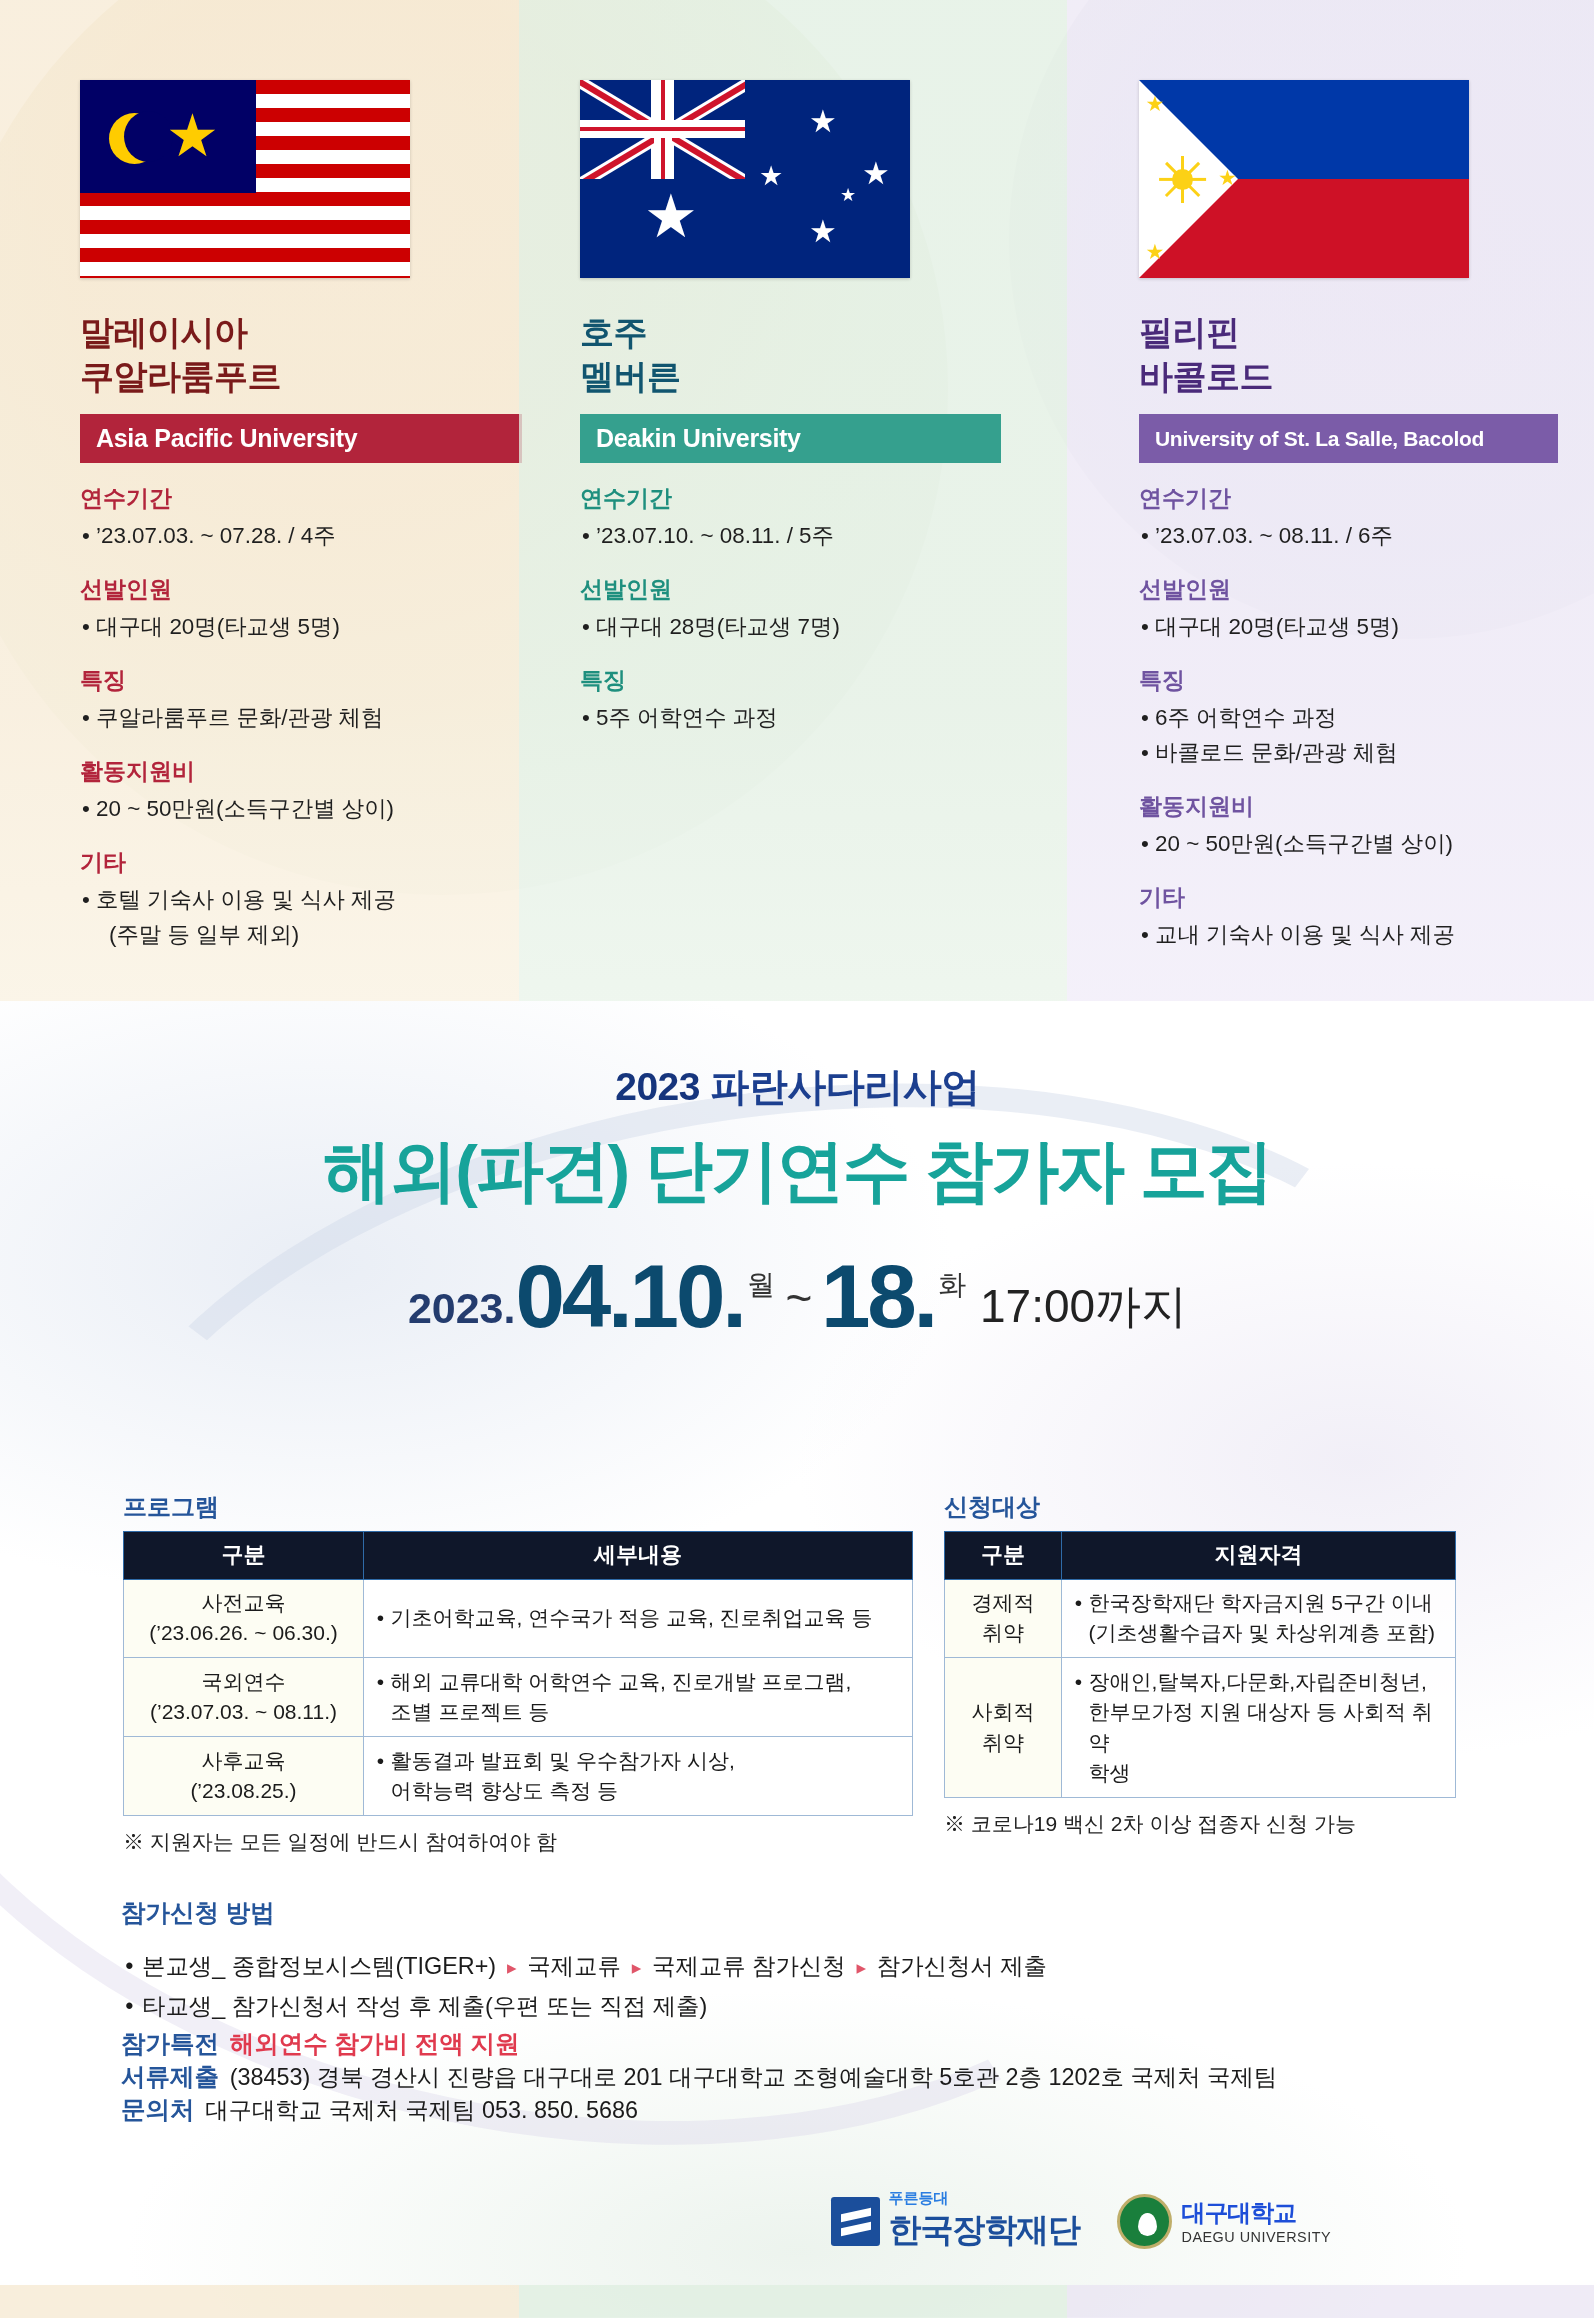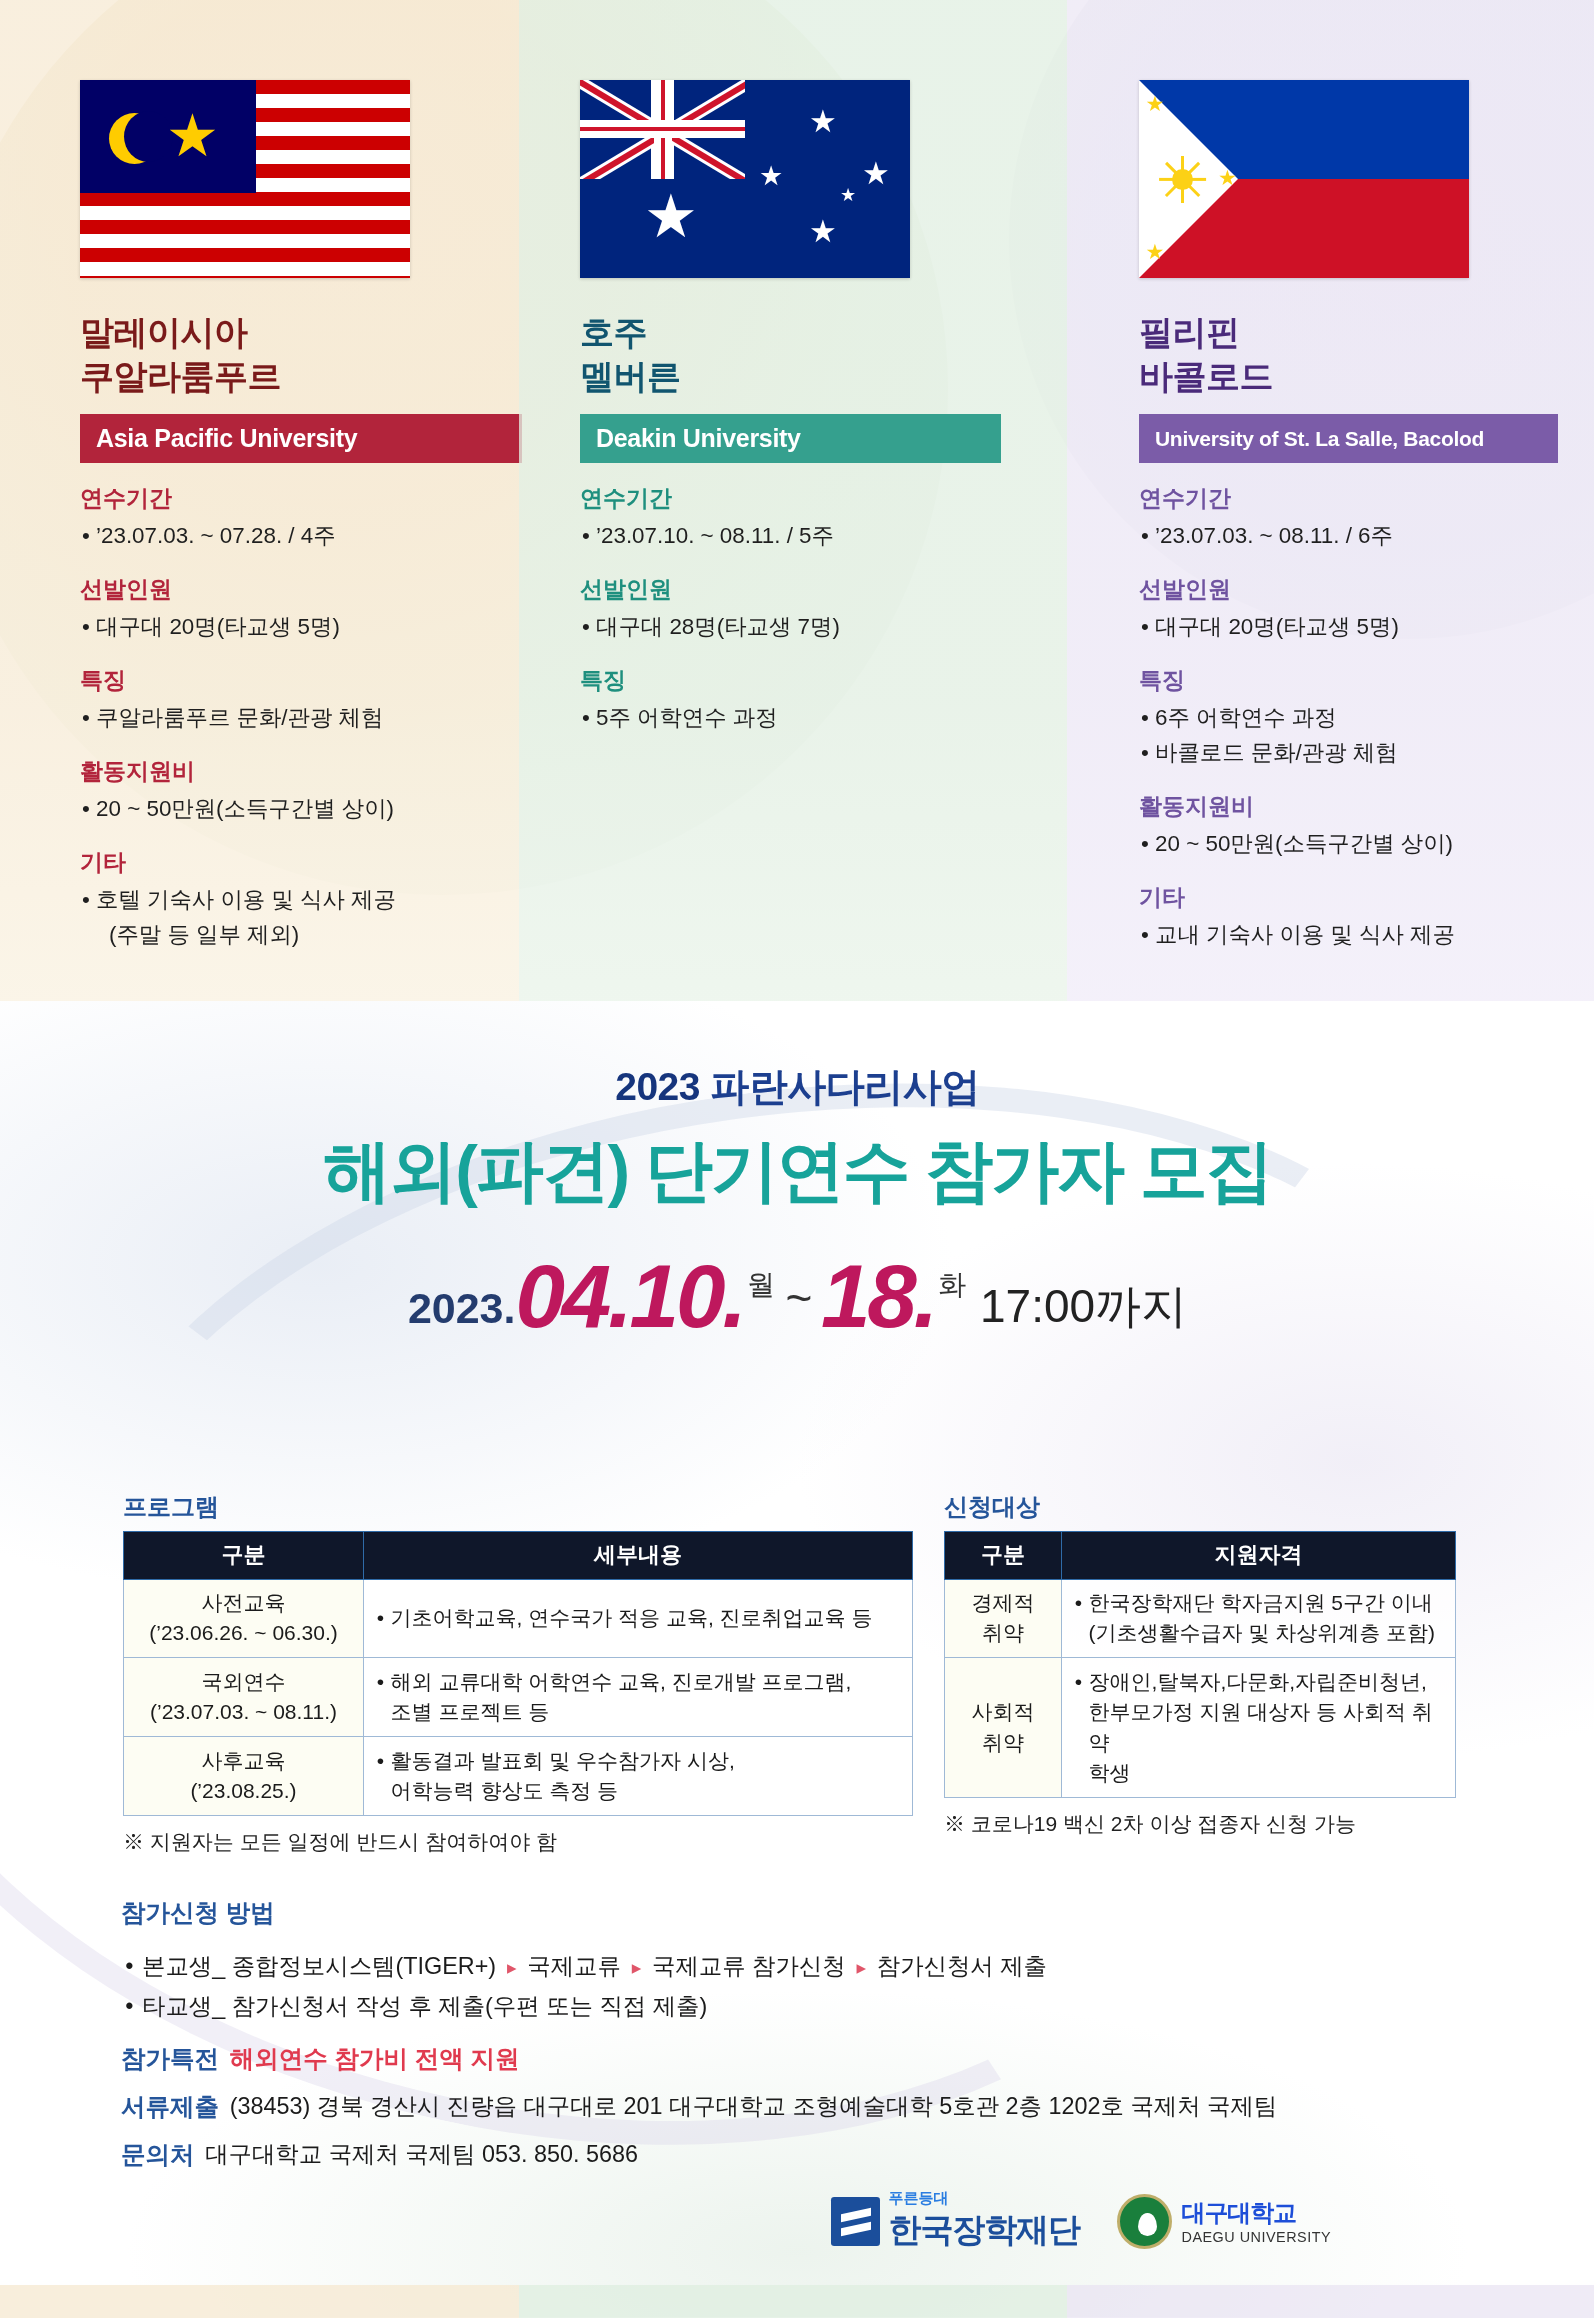--- a/index.html
+++ b/index.html
@@ -115,21 +115,21 @@
   .li.nb { padding-left:29px; }
 
   
   .mid { position:absolute; left:0; top:1060px; width:1595px; text-align:center; }
   .sub-title { font-size:39px; font-weight:700; color:#1c3f8f; letter-spacing:-0.5px; }
   .sub-title .yr { color:#16357d; }
   .main-title { margin-top:11.7px; font-size:68px; font-weight:700; color:#17a39a; letter-spacing:-2.1px; }
 
   .date-row { margin-top:35px; display:flex; justify-content:center; align-items:flex-end; gap:0; }
   .d-year { font-size:43px; font-weight:700; color:#243c6e; padding-bottom:7.5px; }
-  .d-big { font-size:89px; font-weight:700; color:#be185d; letter-spacing:-3.2px; line-height:1;font-style:italic; }
+  .d-big { font-size:89px; font-weight:700; color:#0c4a6e; letter-spacing:-3.2px; line-height:1; }
   .d-sup { font-size:28px; color:#333; padding:0 2.1px 37px 3.2px; }
   .d-tilde { font-size:46px; color:#333; padding:0 8.5px 16px 8.5px; }
   .d-time { font-size:46px; color:#222; padding-bottom:3.2px; padding-left:11.7px; }
 
   
   .tables { position:absolute; left:123px; top:1491px; width:1353px; display:flex; gap:31px; }
   .tbl-block { }
   .tbl-label { font-size:24px; font-weight:700; color:#25559a; margin-bottom:7.5px; }
   table { border-collapse:collapse; background:rgba(255,255,255,.78); }
   th { background:#0f172a; color:#fff; font-size:22px; font-weight:700; padding:8.5px 5.3px; border:1.1px solid #2f6ba8; }
@@ -139,21 +139,21 @@
   .bul { padding-left:17px; position:relative; }
   .bul:before { content:"\2022"; position:absolute; left:3.2px; }
   .ind { padding-left:17px; }
 
   
   .bottom { position:absolute; left:121px; top:1896px; width:1385px; }
   .b-head { font-size:24.5px; font-weight:700; color:#25559a; margin-bottom:18px; }
   .b-li { font-size:23.4px; color:#1b1b1b; line-height:1.7; padding-left:21px; position:relative; }
   .b-li:before { content:"\2022"; position:absolute; left:4.3px; }
   .arrow { color:#e0566a; font-size:19px; padding:0 4.3px; }
-  .b-row { display:flex; align-items:center; gap:10.7px; margin-top:15px; }
+  .b-row { display:flex; align-items:flex-end; gap:10.7px; }
   .b-key { font-size:24.5px; font-weight:700; color:#25559a; white-space:nowrap; }
   .b-val { font-size:23.4px; color:#1b1b1b; }
   .b-val-red { font-size:24.5px; font-weight:700; color:#e03a4e; }
 
   
   .logos { position:absolute; left:831px; top:2189px; display:flex; align-items:center; gap:37px; }
   .logo-kosaf { display:flex; align-items:center; gap:8.5px; }
   .kl-mark { width:49px; height:49px; background:#1b4e9b; border-radius:3.2px; position:relative; }
   .kl-mark:before { content:""; position:absolute; left:9.6px; top:14px; width:30px; height:7.5px; background:#fff; transform:skewY(-12deg); }
   .kl-mark:after { content:""; position:absolute; left:9.6px; top:28px; width:30px; height:7.5px; background:#fff; transform:skewY(-12deg); }

